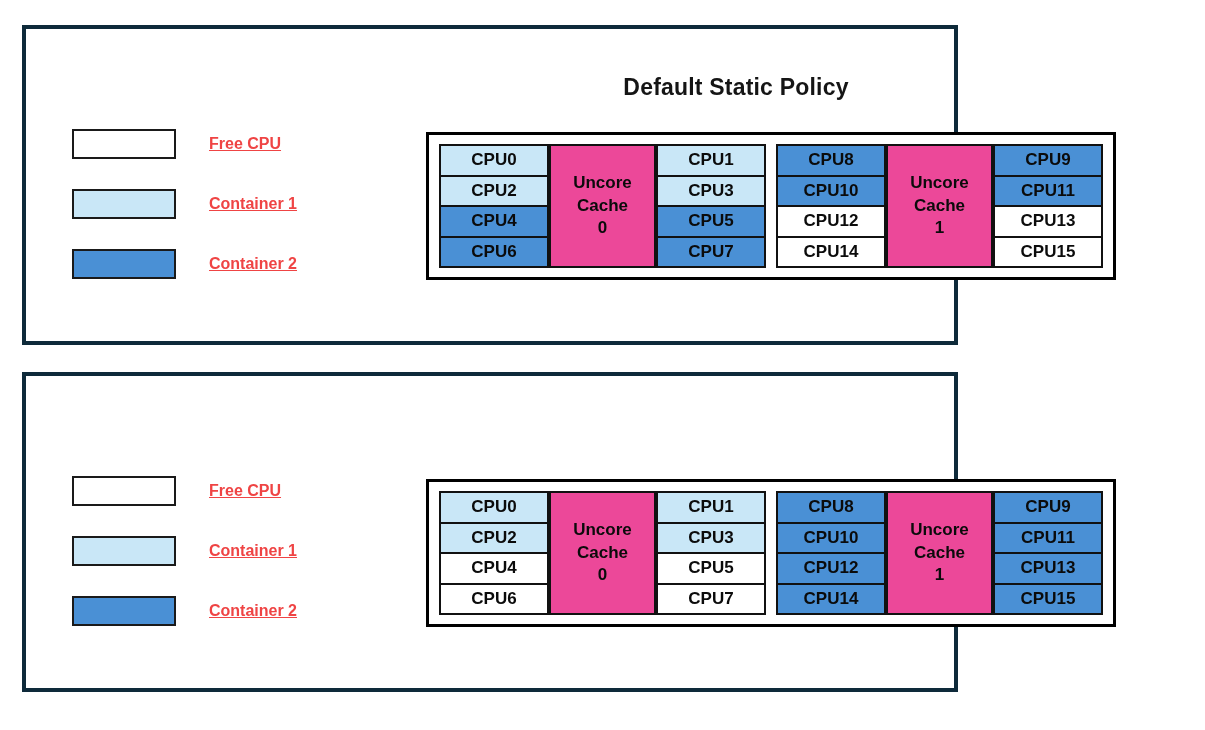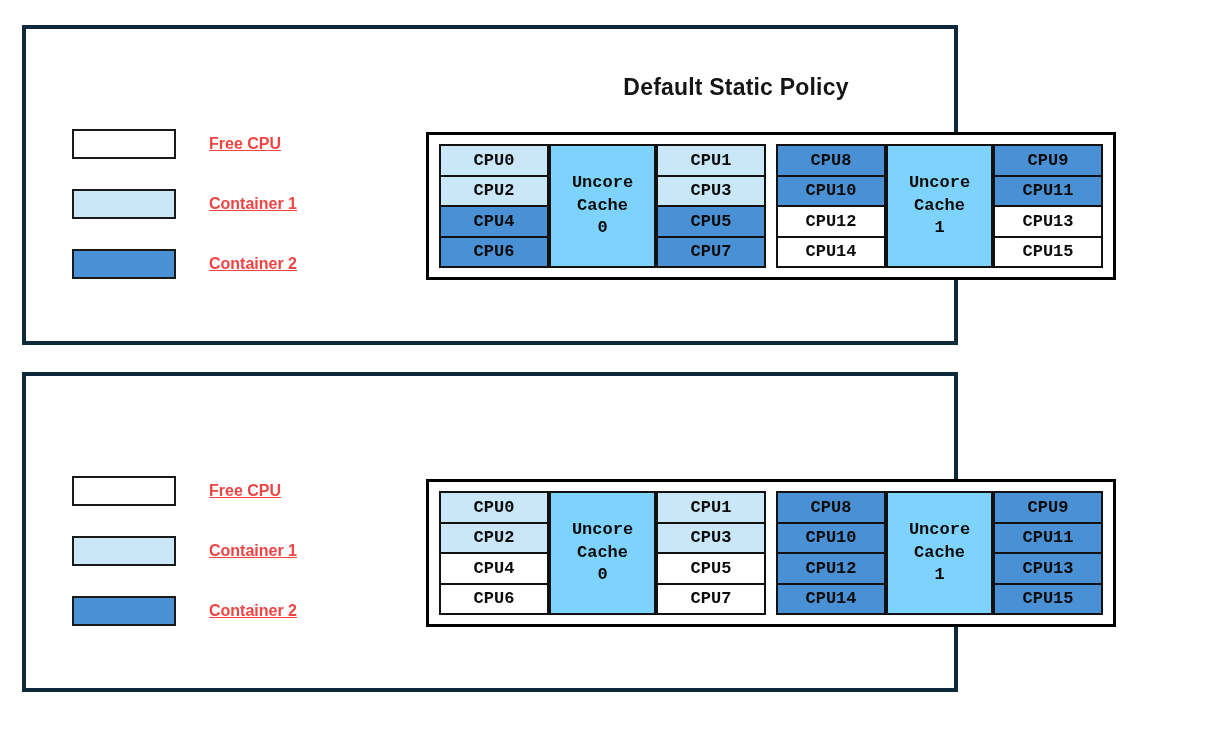--- a/index.html
+++ b/index.html
@@ -78,21 +78,20 @@
     border: 3px solid #000000;
     background: #ffffff;
     display: flex;
     align-items: center;
     justify-content: center;
     gap: 10px;
   }
   .cache-group {
     display: flex;
     align-items: stretch;
-    font-family: Liberation Mono, monospace;
   }
   .cpu-col {
     width: 110px;
     height: 124px;
     box-sizing: border-box;
     border: 1px solid #111111;
     display: flex;
     flex-direction: column;
   }
   .cpu-cell {
@@ -104,21 +103,21 @@
     justify-content: center;
     font-size: 17px;
     font-weight: bold;
     color: #0b0b0b;
   }
   .cache-box {
     width: 107px;
     height: 124px;
     box-sizing: border-box;
     border: 2px solid #111111;
-    background: #7dd3fc;
+    background: #ec4899;
     display: flex;
     flex-direction: column;
     align-items: center;
     justify-content: center;
     font-size: 17px;
     font-weight: bold;
     color: #0b0b0b;
     line-height: 1.35;
     text-align: center;
   }

